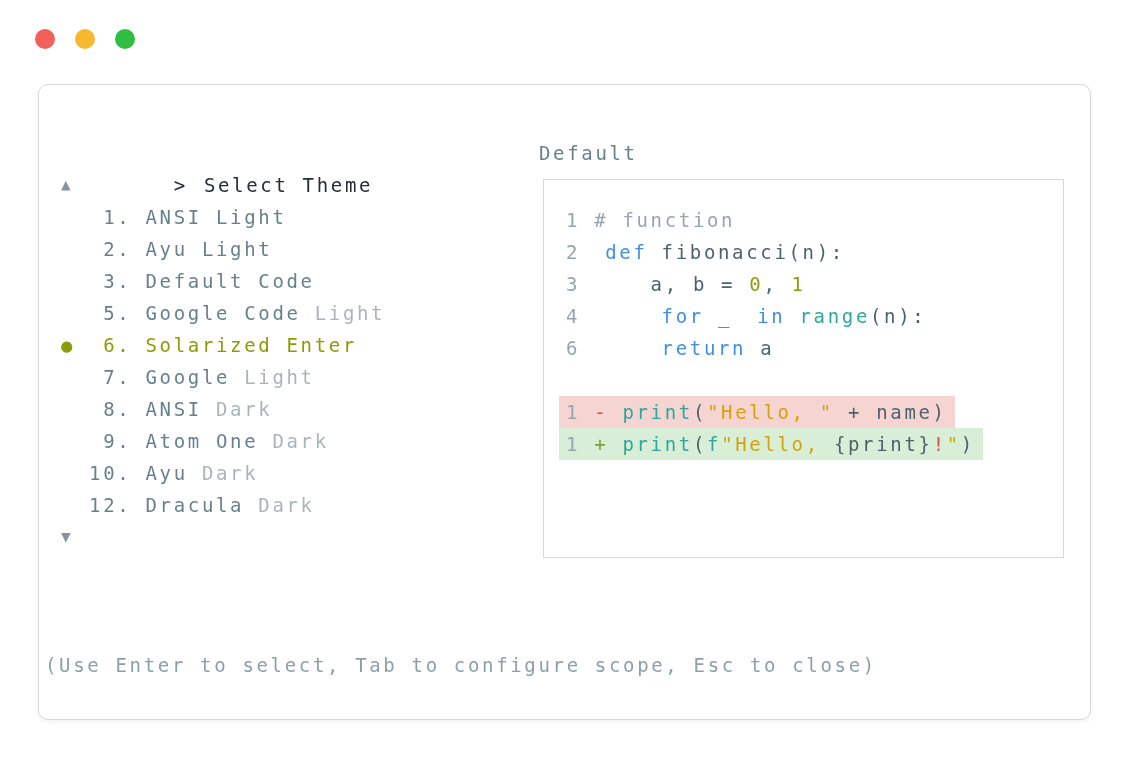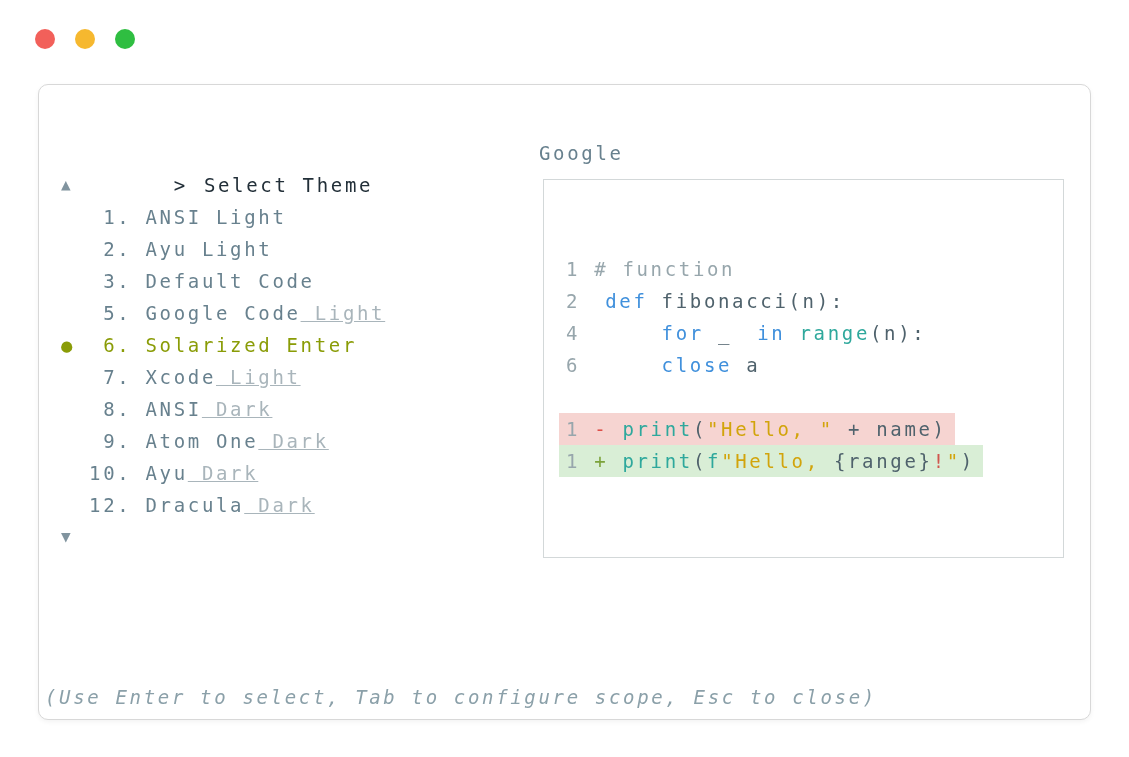--- a/index.html
+++ b/index.html
@@ -19,29 +19,29 @@
   .row{white-space:pre;line-height:32px;height:32px;}
   .left-col{position:absolute;left:22px;top:52px;}
   .prompt,.title{color:var(--title_text);}
   .title{margin-left:16px;}
   .scroll-arrow{color:var(--arrow_gray);font-size:16px;line-height:32px;height:32px;cursor:pointer;}
 
   .theme-row{white-space:pre;line-height:32px;height:32px;color:var(--item_text);cursor:pointer;}
   .theme-row .marker{display:inline-block;width:14px;color:var(--accent_selected);}
   .theme-row .num{display:inline-block;}
   .theme-row.selected .name,.theme-row.selected .num,.theme-row.selected .variant{color:var(--accent_selected);}
-  .theme-row .variant{color:var(--item_variant_dim);text-decoration:underline;}
+  .theme-row .variant{color:var(--item_variant_dim);}
 
-  .hint{position:absolute;left:6px;top:596px;white-space:pre;line-height:32px;
-        color:var(--hint_text);font-style:italic;}
+  .hint{position:absolute;left:6px;top:564px;white-space:pre;line-height:32px;
+        color:var(--hint_text);}
 
   .preview-label{position:absolute;left:500px;top:52px;line-height:32px;color:var(--item_text);}
   .preview-box{position:absolute;left:504px;top:94px;width:521px;height:379px;
                border:1.5px solid var(--preview_border);background:#ffffff;box-sizing:border-box;
-               padding:73px 0 0 22px;overflow:hidden;}
+               padding:24px 0 0 22px;overflow:hidden;}
   .code-line{white-space:pre;line-height:32px;height:32px;}
   .tok-ln{color:var(--line_number);}
   .tok-com{color:var(--comment);}
   .tok-kw{color:var(--keyword_blue);margin-left:11px;}
   .tok-pl{color:var(--code_text);text-align:right;}
   .tok-fn{color:var(--function_teal);}
   .tok-num{color:var(--number_olive);}
   .tok-str{color:var(--string_yellow);}
   .tok-del{color:var(--diff_minus_red);}
   .tok-add{color:var(--diff_plus_green);}
@@ -67,36 +67,37 @@
       <div class="row">
         <span class="prompt">&gt;</span><span class="title">Select Theme</span>
       </div>
       <div class="scroll-arrow">▲</div>
       <div>
           <div class="theme-row"><span class="marker"> </span><span class="num">  1. </span><span class="name">ANSI Light</span></div>
           <div class="theme-row"><span class="marker"> </span><span class="num">  2. </span><span class="name">Ayu Light</span></div>
           <div class="theme-row"><span class="marker"> </span><span class="num">  3. </span><span class="name">Default Code</span></div>
           <div class="theme-row"><span class="marker"> </span><span class="num">  5. </span><span class="name">Google Code</span><span class="variant"> Light</span></div>
           <div class="theme-row selected"><span class="marker">●</span><span class="num">  6. </span><span class="name">Solarized Enter</span></div>
-          <div class="theme-row"><span class="marker"> </span><span class="num">  7. </span><span class="name">Xcode</span><span class="variant"> Light</span></div>
+          <div class="theme-row"><span class="marker"> </span><span class="num">  7. </span><span class="name">Google</span><span class="variant"> Light</span></div>
           <div class="theme-row"><span class="marker"> </span><span class="num">  8. </span><span class="name">ANSI</span><span class="variant"> Dark</span></div>
           <div class="theme-row"><span class="marker"> </span><span class="num">  9. </span><span class="name">Atom One</span><span class="variant"> Dark</span></div>
           <div class="theme-row"><span class="marker"> </span><span class="num"> 10. </span><span class="name">Ayu</span><span class="variant"> Dark</span></div>
           <div class="theme-row"><span class="marker"> </span><span class="num"> 12. </span><span class="name">Dracula</span><span class="variant"> Dark</span></div>
         </div>
       <div class="scroll-arrow">▼</div>
     </div>
 
     <div class="hint">(Use Enter to select, Tab to configure scope, Esc to close)</div>
 
-    <div class="preview-label">Google</div>
+    <div class="preview-label">Default</div>
     <div class="preview-box">
         <div class="code-line"><span class="tok-ln">1 </span><span class="tok-com"># function</span></div>
         <div class="code-line"><span class="tok-ln">2 </span><span class="tok-kw">def</span><span class="tok-pl"> fibonacci(n):</span></div>
+        <div class="code-line"><span class="tok-ln">3 </span><span class="tok-pl">    a, b = </span><span class="tok-num">0</span><span class="tok-pl">, </span><span class="tok-num">1</span></div>
         <div class="code-line"><span class="tok-ln">4 </span><span class="tok-pl">    </span><span class="tok-kw">for</span><span class="tok-pl"> _ </span><span class="tok-kw">in</span><span class="tok-pl"> </span><span class="tok-fn">range</span><span class="tok-pl">(n):</span></div>
-        <div class="code-line"><span class="tok-ln">6 </span><span class="tok-pl">    </span><span class="tok-kw">close</span><span class="tok-pl"> a</span></div>
+        <div class="code-line"><span class="tok-ln">6 </span><span class="tok-pl">    </span><span class="tok-kw">return</span><span class="tok-pl"> a</span></div>
         <div class="code-line">&nbsp;</div>
         <div class="code-line"><span class="hl hl-del"><span class="tok-ln">1 </span><span class="tok-del">- </span><span class="tok-fn">print</span><span class="tok-pl">(</span><span class="tok-str">"Hello, "</span><span class="tok-pl"> + name)</span></span></div>
-        <div class="code-line"><span class="hl hl-add"><span class="tok-ln">1 </span><span class="tok-add">+ </span><span class="tok-fn">print</span><span class="tok-pl">(</span><span class="tok-fn">f</span><span class="tok-str">"Hello, </span><span class="tok-pl">{range}</span><span class="tok-bang">!</span><span class="tok-str">"</span><span class="tok-pl">)</span></span></div>
+        <div class="code-line"><span class="hl hl-add"><span class="tok-ln">1 </span><span class="tok-add">+ </span><span class="tok-fn">print</span><span class="tok-pl">(</span><span class="tok-fn">f</span><span class="tok-str">"Hello, </span><span class="tok-pl">{print}</span><span class="tok-bang">!</span><span class="tok-str">"</span><span class="tok-pl">)</span></span></div>
       </div>
 
   </div>
 </div>
 
 </body></html>

